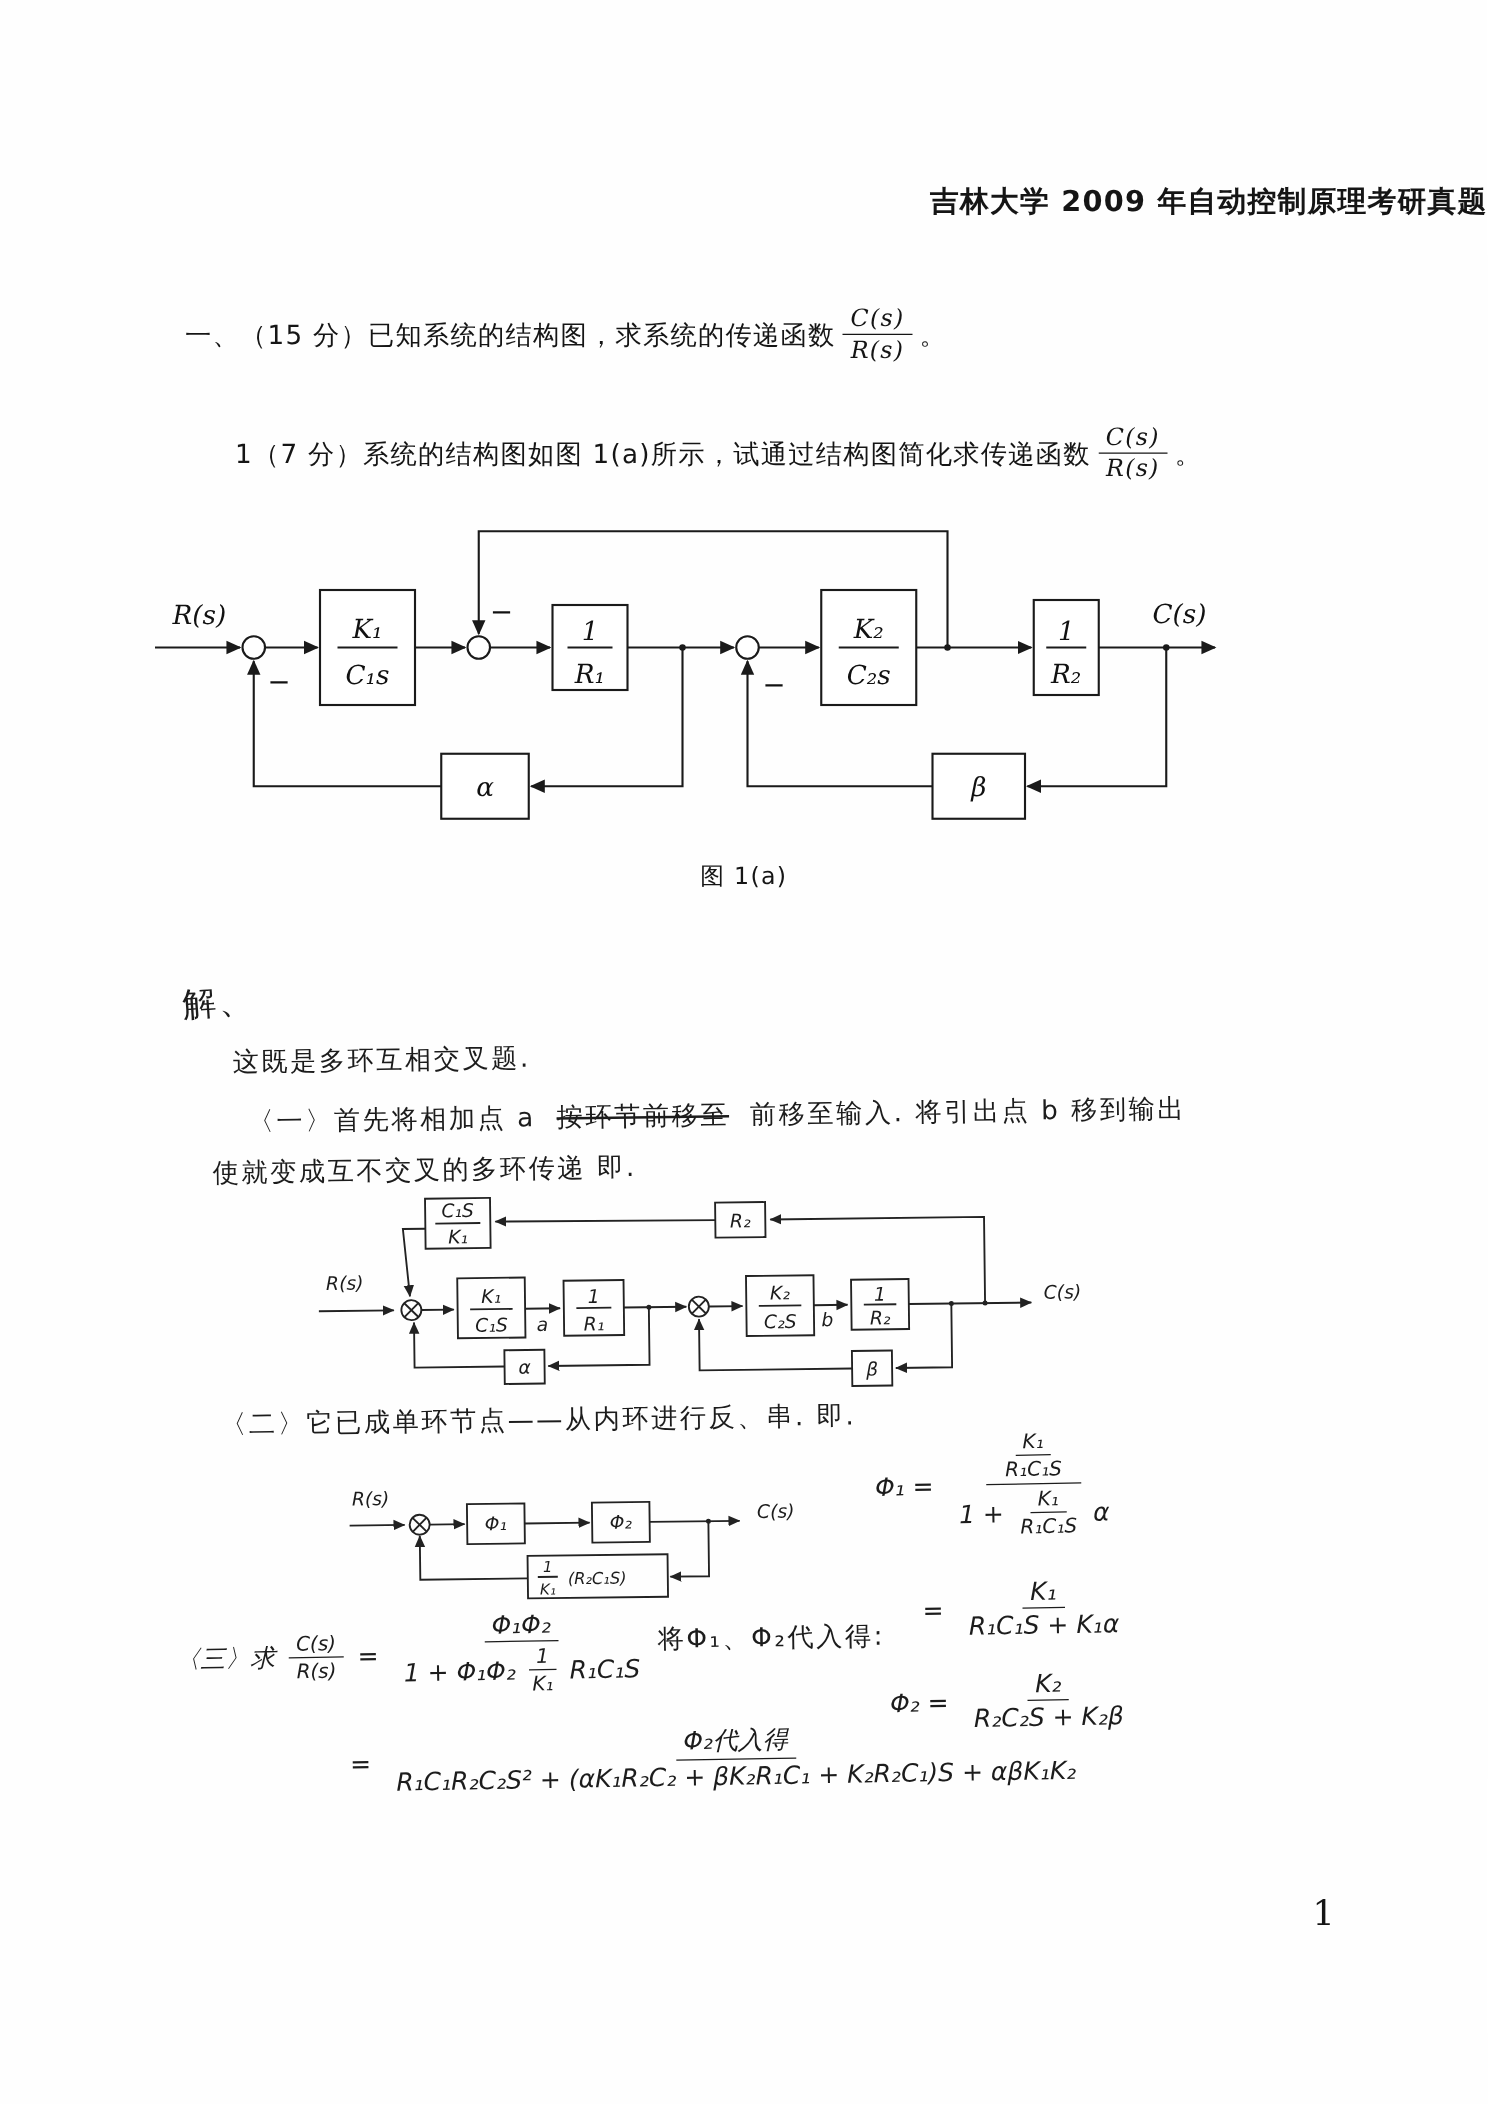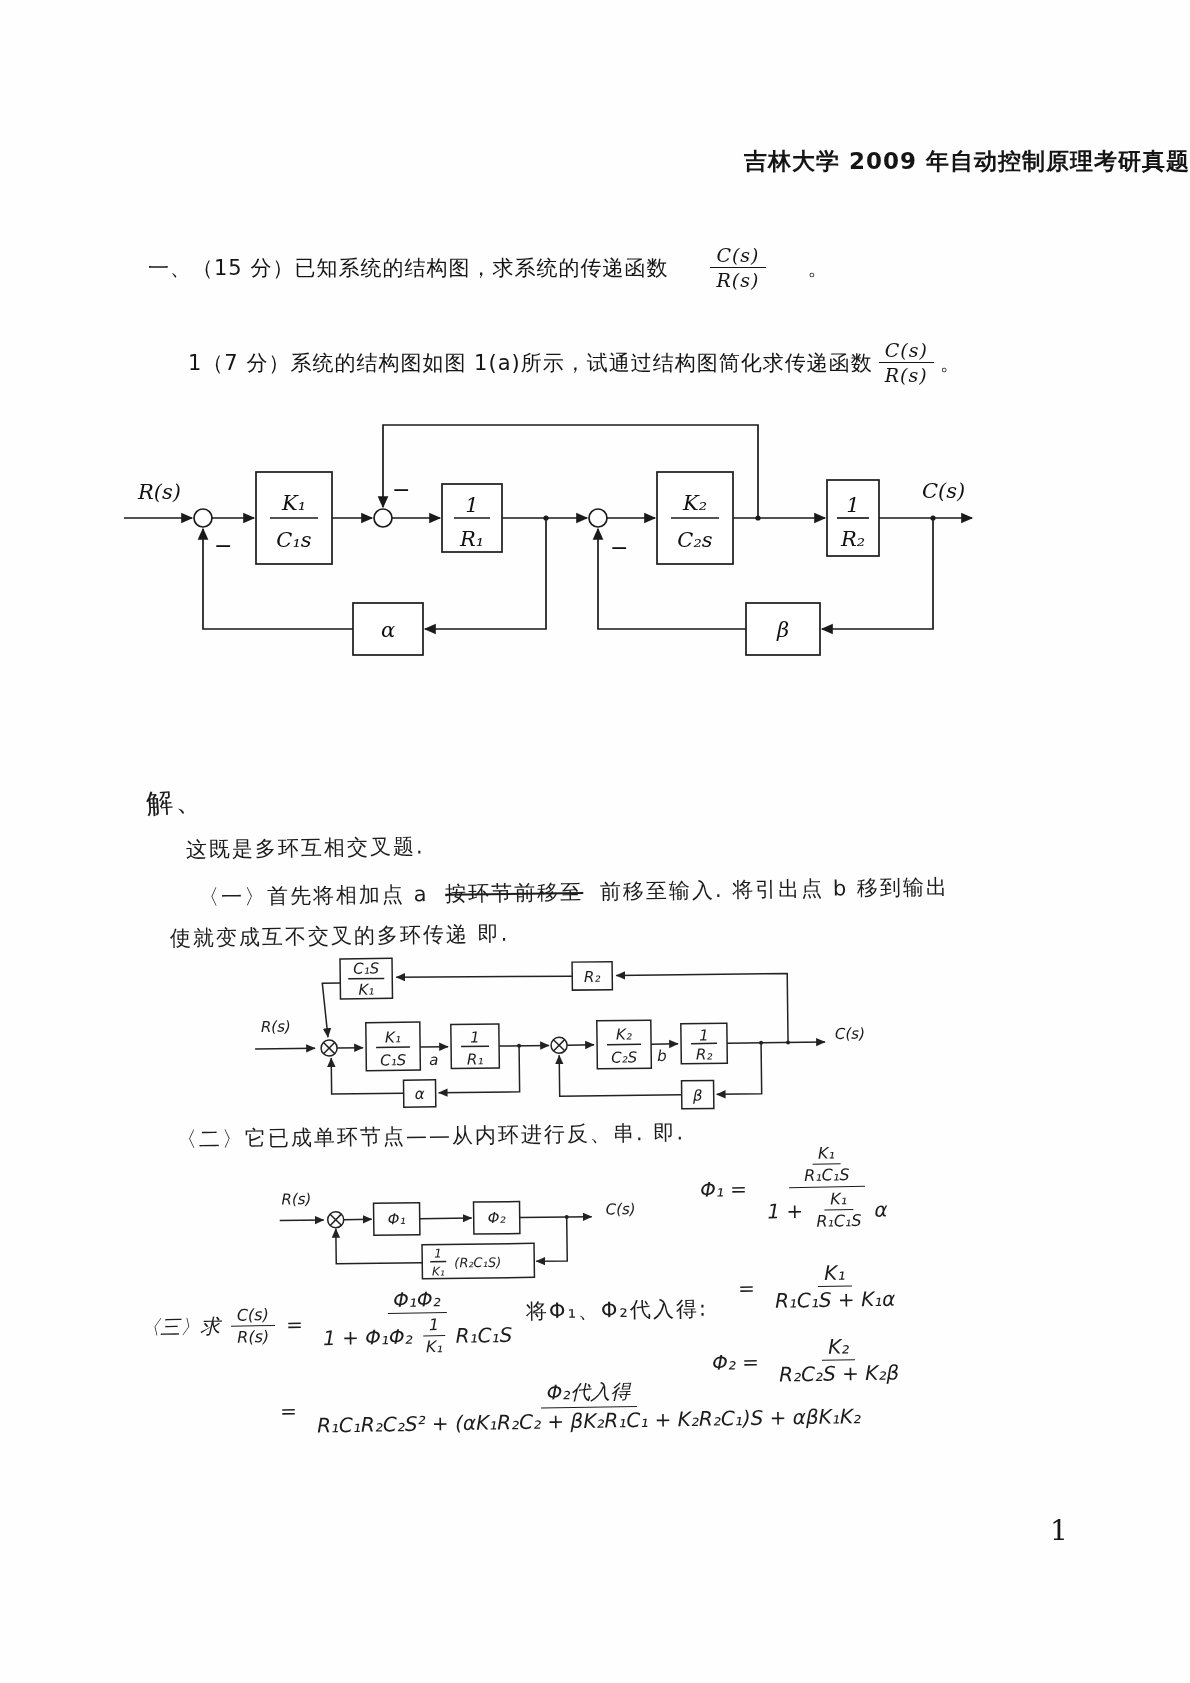--- a/index.html
+++ b/index.html
@@ -43,21 +43,21 @@
   .sk-txt { font-family:"DejaVu Sans", sans-serif; font-style:italic; font-size:15px; fill:#1c1c1c; }
   .sketch { transform:rotate(-0.7deg); }
 </style>
 </head>
 <body>
 
 <div class="sheet">
 
   <div class="abs title">吉林大学 2009 年自动控制原理考研真题</div>
 
-  <div class="abs q-row" style="left:148px; top:243px;gap:36px;">
+  <div class="abs q-row" style="left:148px; top:243px;">
     <span>一、（15 分）已知系统的结构图，求系统的传递函数</span>
     <span class="frac math q-frac">
       <span class="num">C(s)</span>
       <span class="den">R(s)</span>
     </span>
     <span>。</span>
   </div>
 
   <div class="abs q-row" style="left:188px; top:338px;">
     <span>1（7 分）系统的结构图如图 1(a)所示，试通过结构图简化求传递函数</span>
@@ -137,20 +137,21 @@
     </g>
 
     <g>
       <polyline class="dg-line" points="815,105 815,216 704,216" marker-end="url(#arrP)"></polyline>
       <rect class="dg-box" x="628" y="190" width="74" height="52"></rect>
       <text class="dg-txt" x="665" y="224" text-anchor="middle">β</text>
       <polyline class="dg-line" points="628,216 480,216 480,116" marker-end="url(#arrP)"></polyline>
     </g>
   </svg>
 
+  <div class="abs caption">图 1(a)</div>
 
   <div class="abs hw-heading" style="left:146px; top:784px;">解、</div>
   <div class="abs hw-text" style="left:186px; top:834px;">这既是多环互相交叉题.</div>
   <div class="abs hw-text" style="left:198px; top:878px;">
     <span>〈一〉首先将相加点 a</span>
     <span class="struck">按环节前移至</span>
     <span>前移至输入. 将引出点 b 移到输出</span>
   </div>
   <div class="abs hw-text" style="left:170px; top:922px;">使就变成互不交叉的多环传递 即.</div>
 

